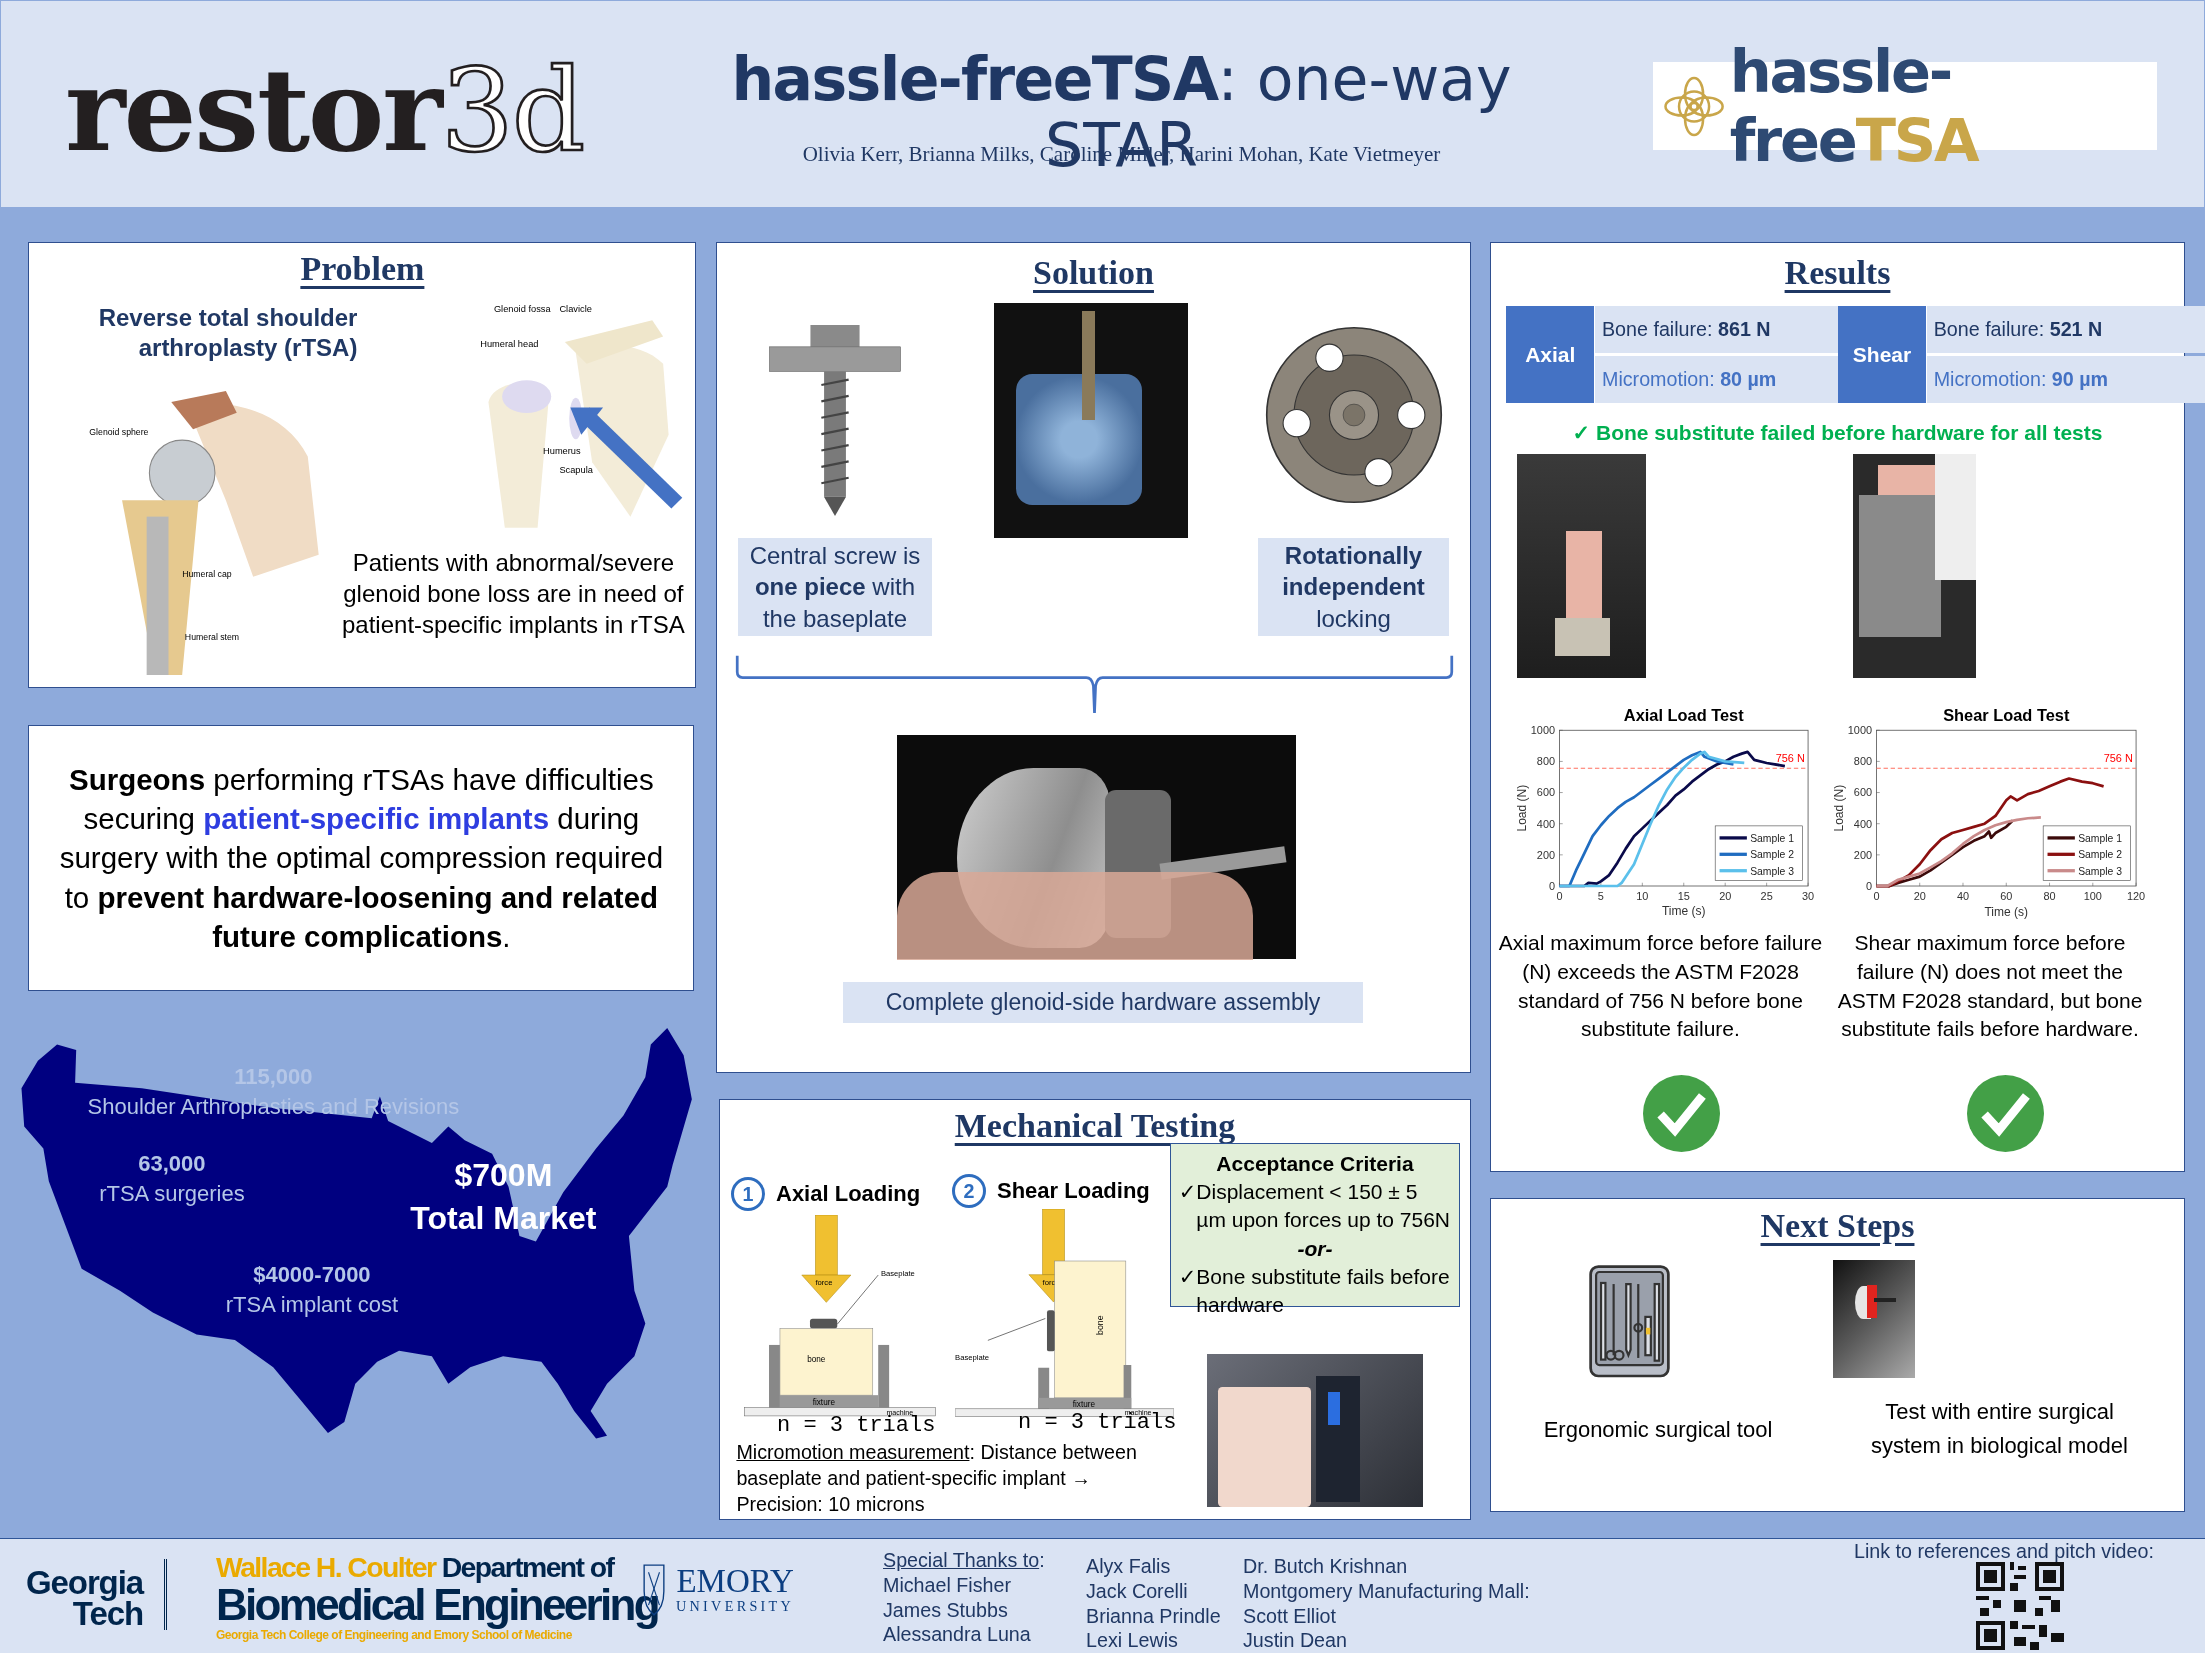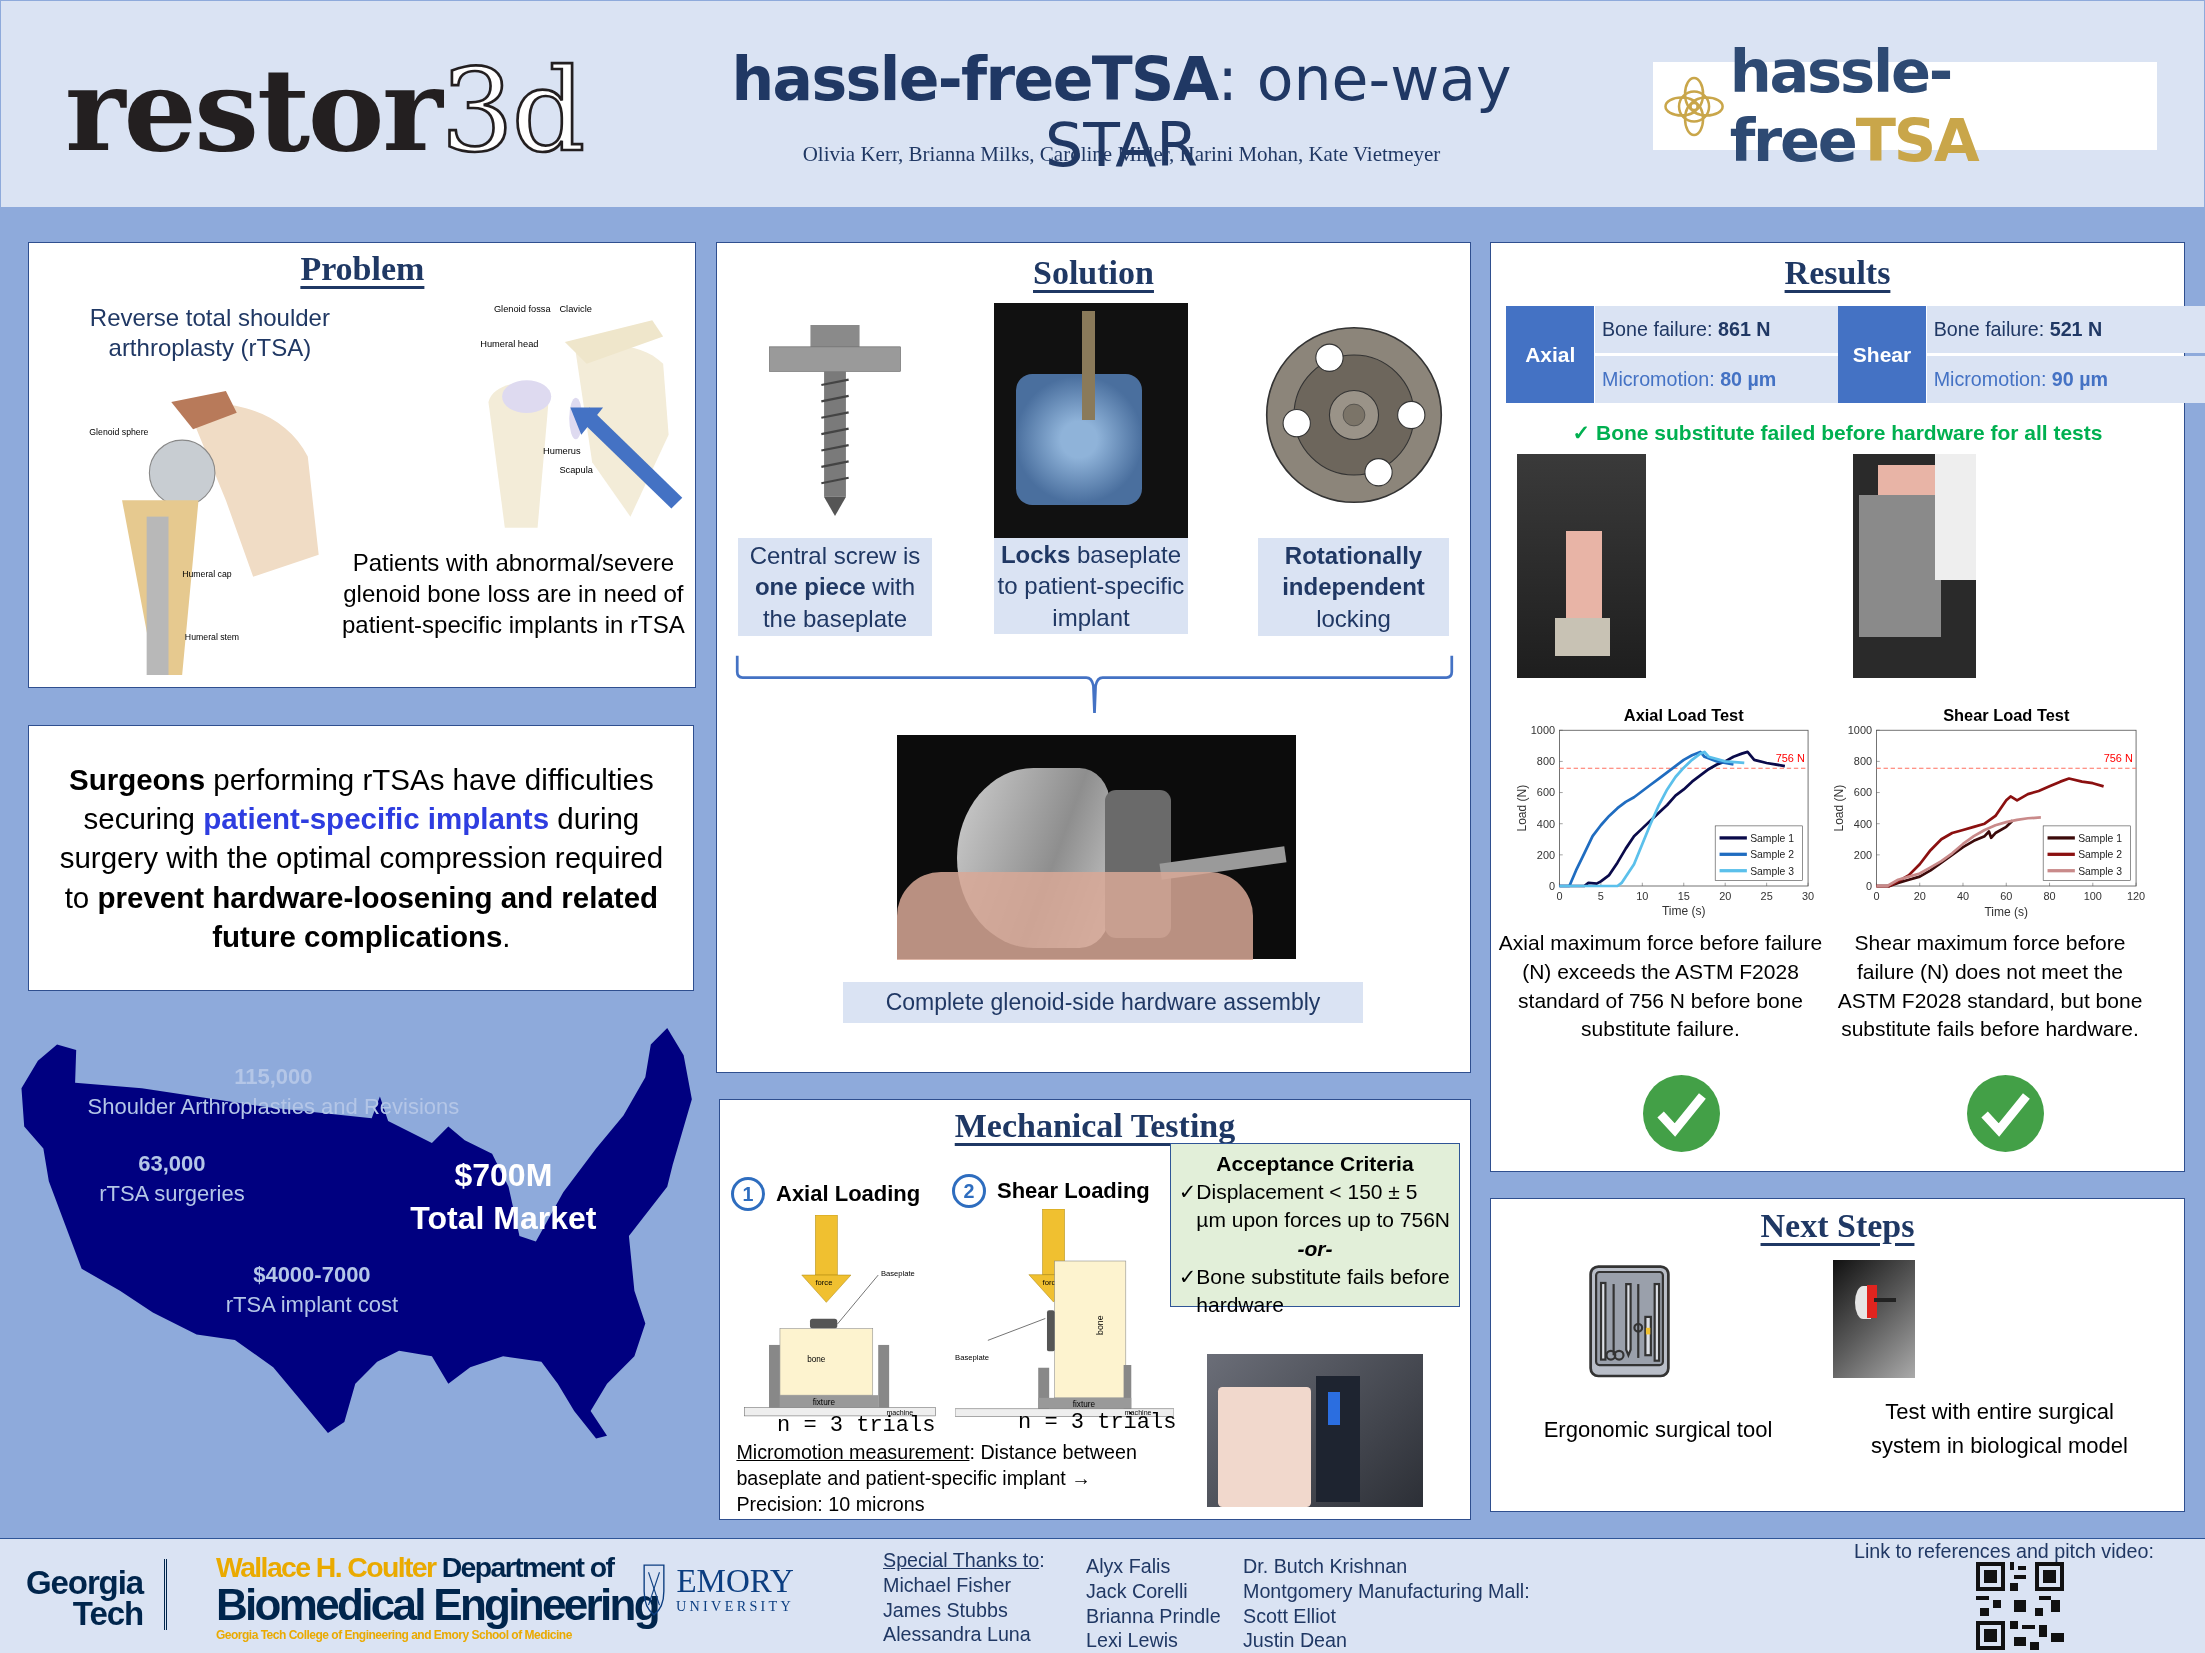--- a/index.html
+++ b/index.html
@@ -17,21 +17,21 @@
   .logo-hf .flower { width: 66px; height: 71px; }
   .logo-hf .txt { font-family: "DejaVu Sans", sans-serif; font-weight: bold; font-size: 59px; color: #2e4a73; letter-spacing: -2.2px; margin-left: 5.5px; }
   .logo-hf .txt span { color: #c9a64a; }
 
   .panel { background: #fff; border: 1.6px solid #2f4f8f; }
   .sec-title { font-family: "Liberation Serif", serif; font-weight: bold; font-size: 34px; color: #1f3864; text-decoration: underline; text-underline-offset: 5.5px; text-decoration-thickness: 2.7px; text-align: center; }
 
   
   .p-problem { left: 28.4px; top: 242px; width: 668px; height: 446px; }
   .p-problem .sec-title { position: absolute; left: 0; width: 100%; top: 6.6px; }
-  .rtsa-label { left: 33px; top: 60px; width: 295px; text-align: center; font-size: 24px; color: #203864; line-height: 1.25; }
+  .rtsa-label { left: 33px; top: 60px; width: 295px; text-align: right; font-size: 24px; color: #203864; line-height: 1.25; font-weight: bold; }
   .img-rtsa { left: 60px; top: 148px; width: 230px; height: 284px; }
   .img-scap { left: 383px; top: 55px; width: 273px; height: 230px; }
   .problem-text { left: 306px; top: 304px; width: 356px; text-align: center; font-size: 24px; line-height: 1.3; }
 
   
   .p-surgeon { left: 28.4px; top: 725px; width: 666px; height: 266px; display: flex; align-items: center; justify-content: center; padding: 11px 14px; }
   .surgeon-text { font-size: 29.5px; line-height: 1.33; text-align: center; }
   .surgeon-text .blue { color: #2e3de0; font-weight: bold; }
 
   
@@ -188,23 +188,20 @@
     <circle cx="165" cy="165" r="110" fill="#6d665c" stroke="#333" stroke-width="2"></circle>
     <circle cx="165" cy="165" r="45" fill="#9a9388" stroke="#333" stroke-width="2"></circle>
     <circle cx="165" cy="165" r="20" fill="#7b7468" stroke="#333"></circle>
     <circle cx="120" cy="60" r="25" fill="#fff" stroke="#333" stroke-width="2"></circle>
     <circle cx="270" cy="165" r="25" fill="#fff" stroke="#333" stroke-width="2"></circle>
     <circle cx="60" cy="180" r="25" fill="#fff" stroke="#333" stroke-width="2"></circle>
     <circle cx="210" cy="270" r="25" fill="#fff" stroke="#333" stroke-width="2"></circle>
   </svg>
   <div class="sol-cap" style="left:21px;top:295px;width:194px;height:98px">
       <div><span>Central screw is </span><b>one piece</b><span> with the baseplate</span></div>
-    </div>
-  <div class="sol-cap" style="left:277px;top:295px;width:194px;height:96px">
-      <div><b>Locks</b><span> baseplate to patient-specific implant</span></div>
     </div>
   <div class="sol-cap" style="left:541px;top:295px;width:191px;height:98px">
       <div><b>Rotationally independent</b><span> locking</span></div>
     </div>
   <svg class="sol-img" style="left:11px;top:410px;width:733px;height:60px" viewBox="0 0 1340 110">
     <path d="M15 5 L15 35 Q15 45 25 45 L655 45 Q665 45 668 60 L670 110 M670 110 L672 60 Q675 45 685 45 L1315 45 Q1325 45 1325 35 L1325 5" fill="none" stroke="#4472c4" stroke-width="5"></path>
   </svg>
   <div class="sol-img" style="left:180px;top:492px;width:399px;height:224px;background:#0c0c0c">
     <div style="position:absolute;left:60px;top:33px;width:153px;height:180px;border-radius:50% 20% 20% 50%;background:linear-gradient(110deg,#cfcfcf,#8e8e8e 60%,#c8c8c8)"></div>
     <div style="position:absolute;left:208px;top:55px;width:66px;height:148px;border-radius:11px;background:#6a6a6a"></div>

